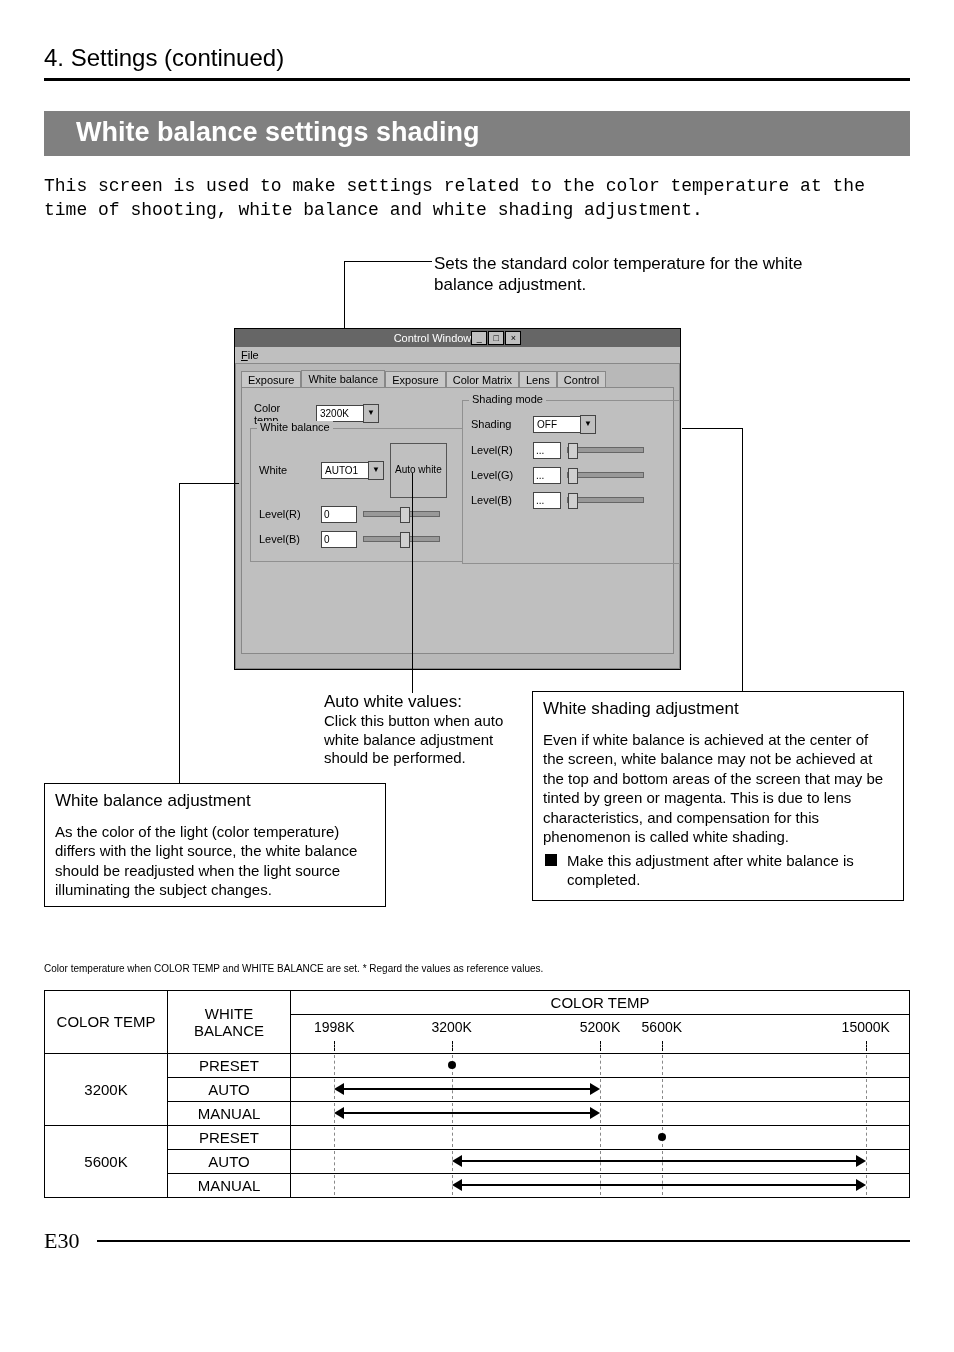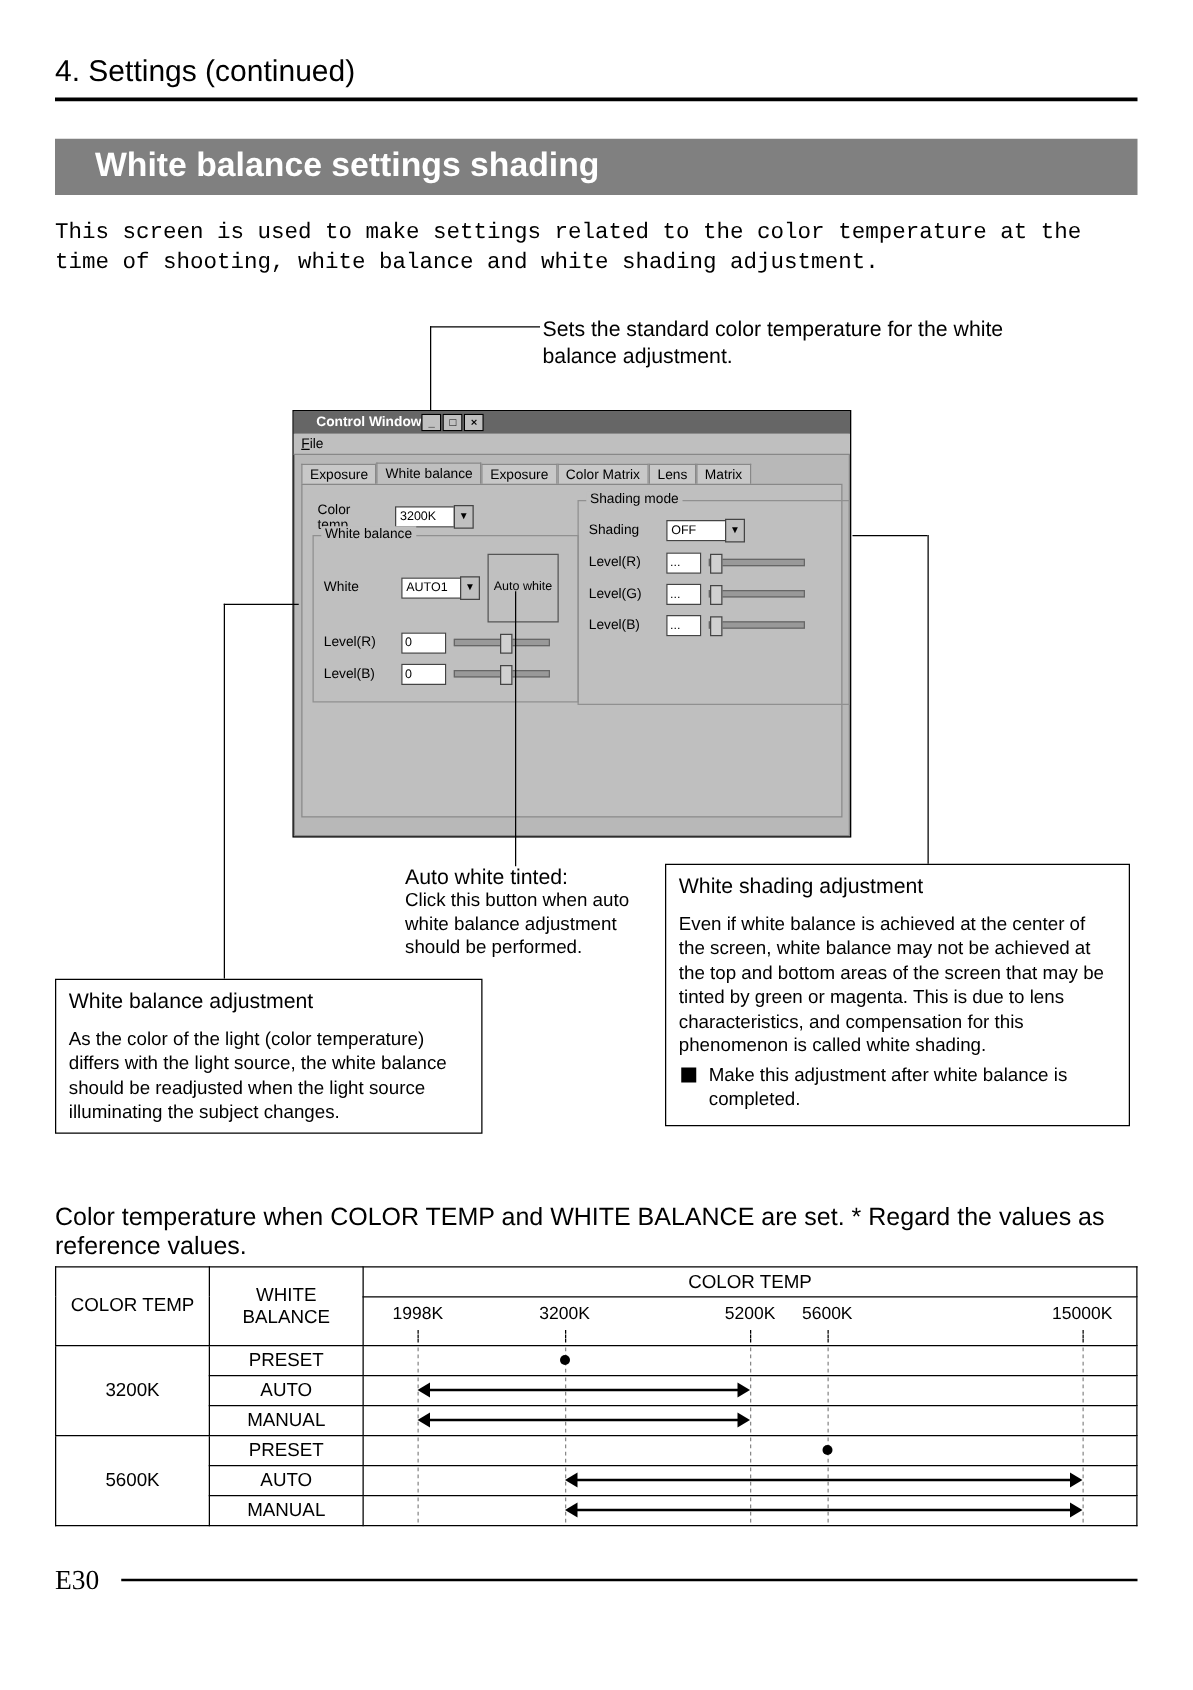--- a/index.html
+++ b/index.html
@@ -68,25 +68,25 @@
     width: 445px;
     height: 340px;
     background: #b8b8b8;
     border: 1px solid #000;
     box-shadow: 0 0 0 1px #888 inset;
   }
   .ctrlwin .titlebar {
     background: #666;
     color:#fff;
     font-size: 11px;
-    font-weight: bold;
+    font-weight: normal;
     padding: 2px 18px;
     display:flex;
     align-items:center;
-    justify-content: flex-start;
+    justify-content: center;
   }
   .ctrlwin .titlebar .wbtns { display:flex; gap:1px;}
   .ctrlwin .titlebar .wbtns span{
     display:inline-block; width:14px; height:12px; border:1px solid #000;
     background:#c0c0c0; font-size:9px; line-height:12px; text-align:center; color:#000;
   }
   .ctrlwin .menubar {
     background:#bfbfbf;
     font-size:11px;
     padding:2px 6px;
@@ -152,22 +152,22 @@
   }
   .slider .thumb{
     position:absolute; top:-5px; width:8px; height:14px; background:#d0d0d0;
     border:1px solid #444;
   }
   
   .line { position:absolute; background:#000; }
 
   
   .tnote {
-    font-size: 20px;
-    margin-bottom: 4px;
+    font-size: 10px;
+    margin-bottom: 16px;
   }
   table.ct {
     border-collapse: collapse;
     width: 100%;
     font-size: 15px;
   }
   table.ct th, table.ct td {
     border: 1px solid #000;
     padding: 3px 6px;
     text-align: center;
@@ -234,21 +234,21 @@
     </div>
     <div class="menubar">
       <span><u>F</u>ile</span>
     </div>
     <div class="tabs">
       <div class="tab">Exposure</div>
       <div class="tab active">White balance</div>
       <div class="tab">Exposure</div>
       <div class="tab">Color Matrix</div>
       <div class="tab">Lens</div>
-      <div class="tab">Matrix</div>
+      <div class="tab">Control</div>
     </div>
     <div class="panel">
 
       <div style="position:absolute; left:12px; top:14px;">
         <div class="row">
           <span class="lbl">Color temp.</span>
           <span class="dd">
             <span class="box">3200K</span>
             <span class="btn">▼</span>
           </span>
@@ -316,21 +316,21 @@
 
   <div class="line" style="left:368px; top:220px; width:1px; height:220px;"></div>
 
   <div class="line" style="left:135px; top:230px; width:60px; height:1px;"></div>
   <div class="line" style="left:135px; top:230px; width:1px; height:300px;"></div>
 
   <div class="line" style="left:638px; top:175px; width:60px; height:1px;"></div>
   <div class="line" style="left:698px; top:175px; width:1px; height:270px;"></div>
 
   <div class="callout" style="left:280px; top:438px; width:210px;">
-    <div>Auto white tinted:</div>
+    <div>Auto white values:</div>
     <div style="font-size:15px">Click this button when auto white balance adjustment should be performed.</div>
   </div>
 
   <div class="callout-box" style="left:0; top:530px; width:320px;">
     <div class="hdr">White balance adjustment</div>
     <div>As the color of the light (color temperature) differs with the light source, the white balance should be readjusted when the light source illuminating the subject changes.</div>
   </div>
 
   <div class="callout-box" style="left:488px; top:438px; width:350px;">
     <div class="hdr">White shading adjustment</div>

